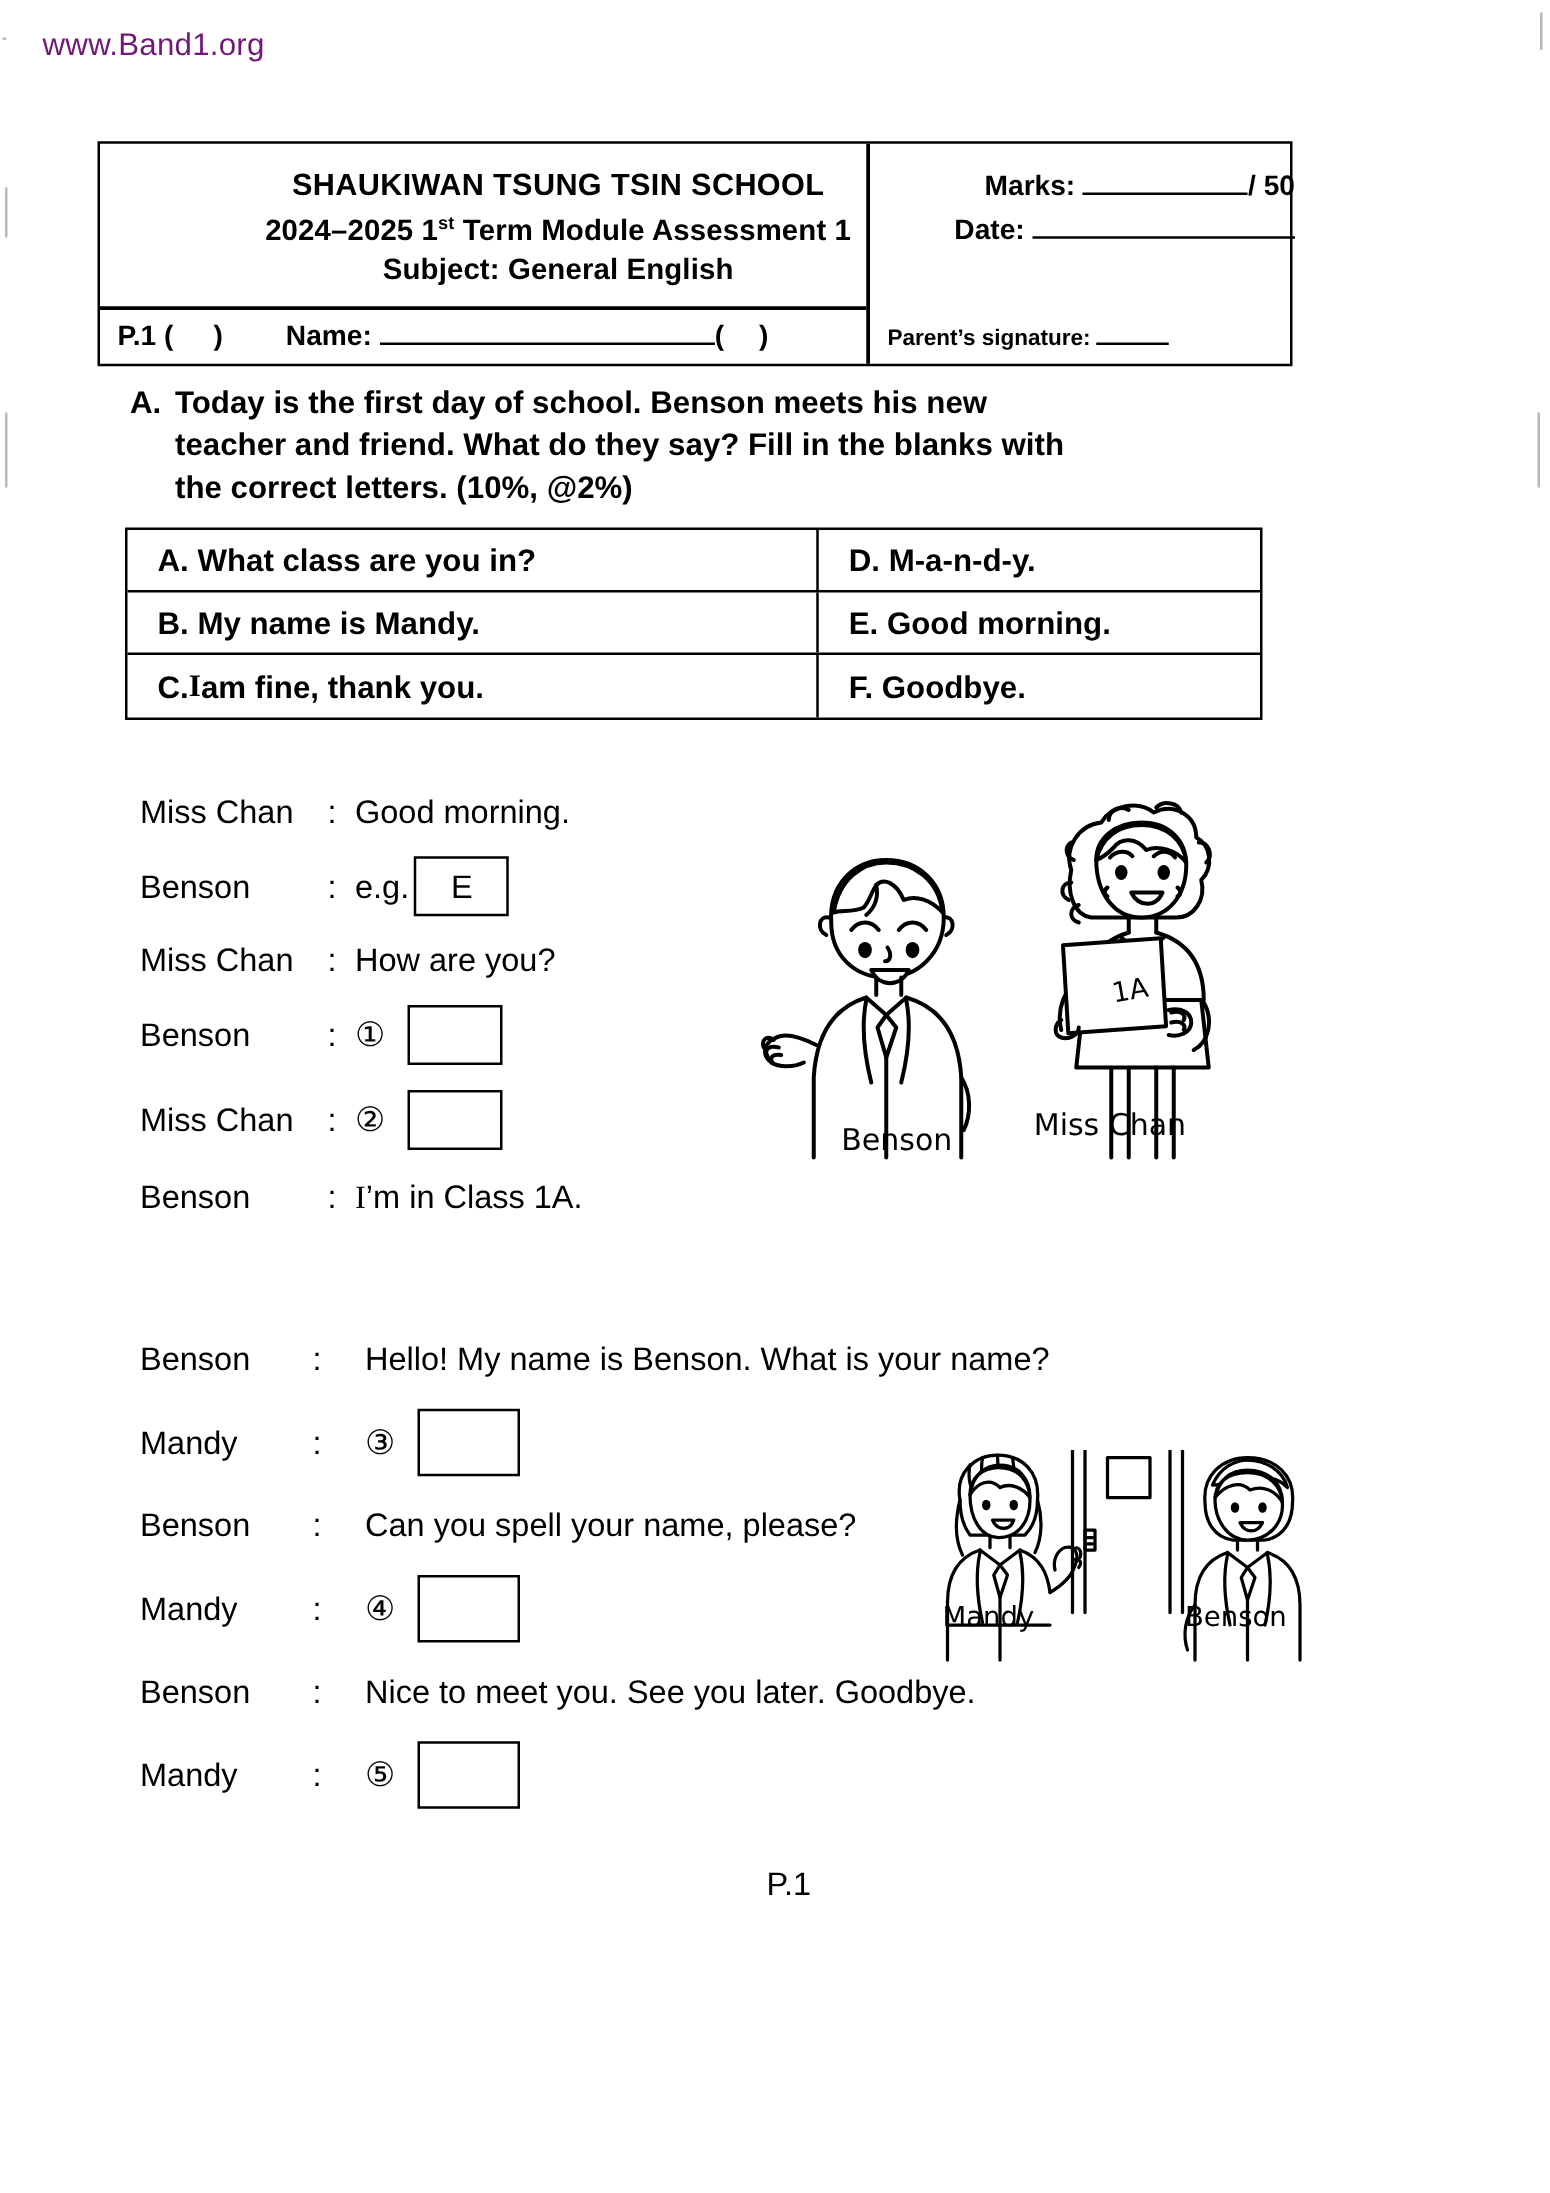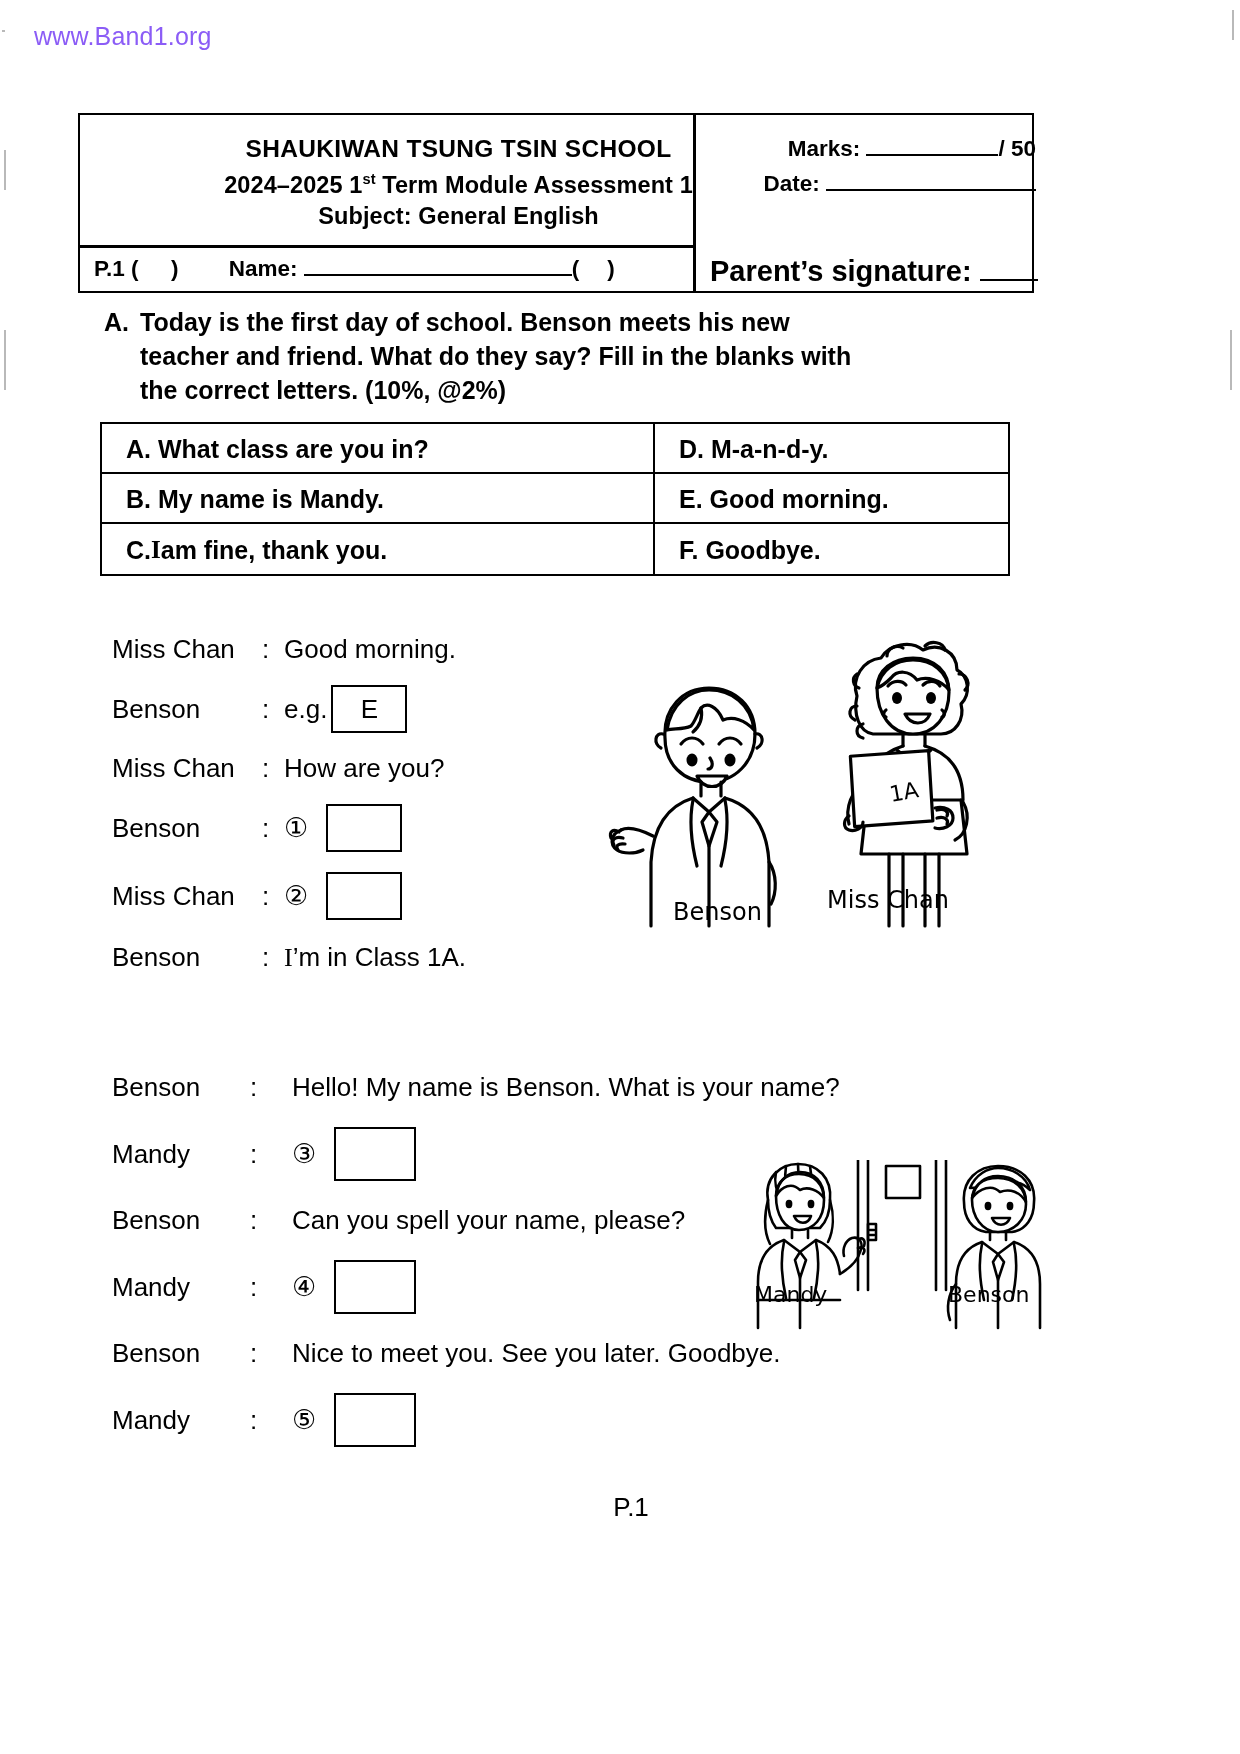--- a/index.html
+++ b/index.html
@@ -16,21 +16,21 @@
     overflow: hidden;
   }
 
   
   .site-url {
     position: absolute;
     left: 34px;
     top: 22px;
     font-size: 25px;
     letter-spacing: .2px;
-    color: #8b5cf6;
+    color: #701a75;
   }
 
   
   .edge-mark {
     position: absolute;
     background: #b9b9b9;
   }
 
   
   .header-box {
@@ -53,21 +53,21 @@
   .hb-hline {
     position: absolute;
     left: 0;
     top: 130px;
     width: 613px;
     height: 2.5px;
     background: #000;
   }
   .hb-left {
     position: absolute;
-    left: 12px; top: 0;
+    left: 0; top: 0;
     width: 733px; height: 130px;
     text-align: center;
     padding-top: 18px;
     box-sizing: border-box;
   }
   .hb-left .ln {
     font-weight: bold;
     font-size: 23.5px;
     line-height: 31px;
     letter-spacing: .1px;
@@ -105,21 +105,21 @@
     font-size: 22.5px;
     white-space: nowrap;
   }
   .hb-bottom-right {
     position: absolute;
     left: 616px; top: 132px;
     width: 340px; height: 46px;
     box-sizing: border-box;
     padding: 8px 0 0 14px;
     font-weight: bold;
-    font-size: 29px;
+    font-size: 18px;
     white-space: nowrap;
   }
 
   
   .instruction {
     position: absolute;
     left: 104px;
     top: 305px;
     width: 925px;
     font-weight: bold;

